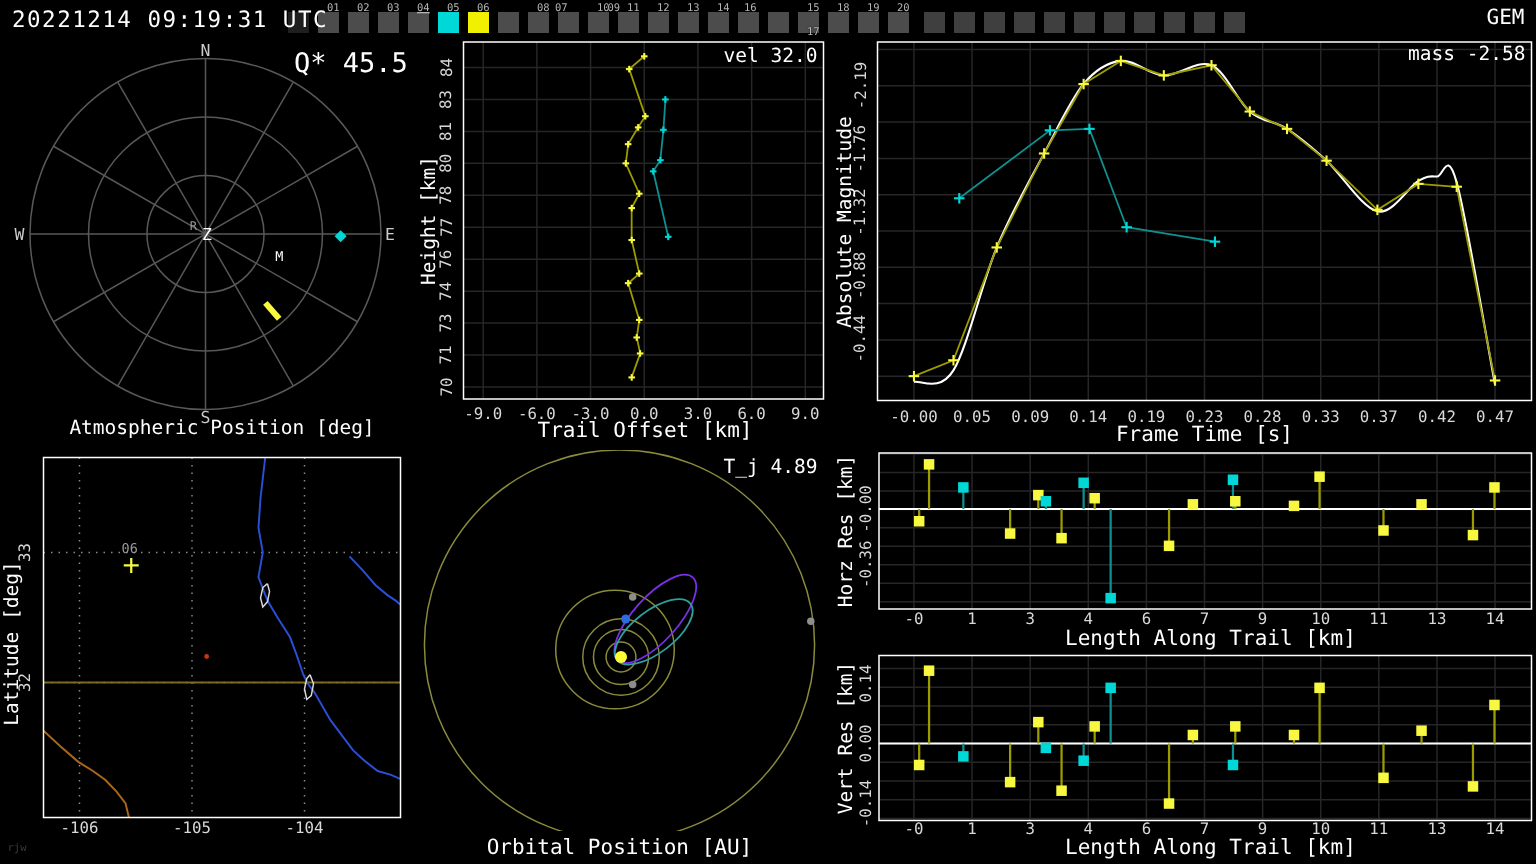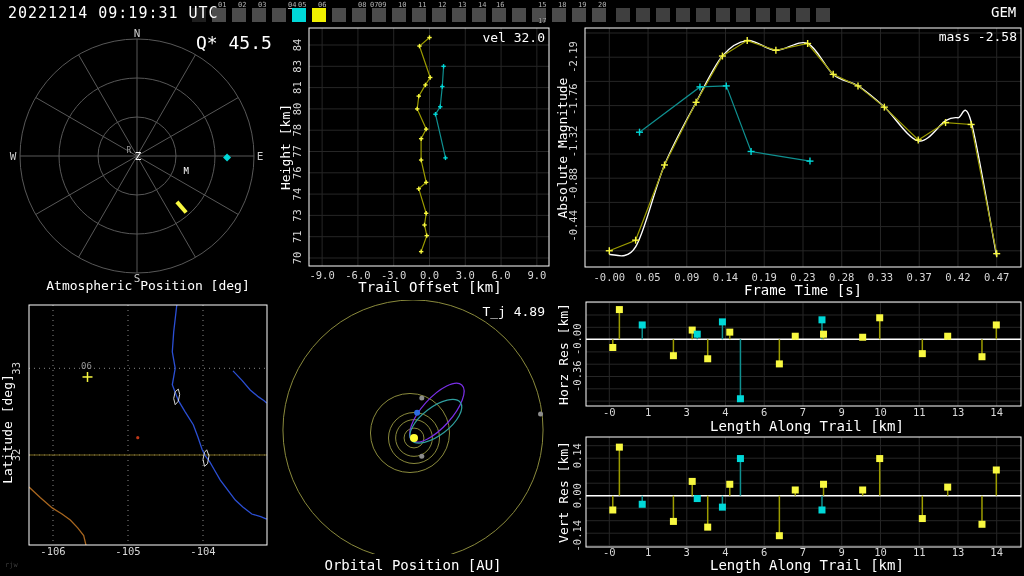--- a/index.html
+++ b/index.html
@@ -440,31 +440,31 @@
 
   <div id="framebar">
       <div class="fbox" style="left: 192px; background: rgb(31, 31, 31);"></div>
       <div class="fbox" style="left: 212px; background: rgb(76, 76, 76);"></div>
       <span class="flabel" style="left: 218px;">01</span>
       <div class="fbox" style="left: 232px; background: rgb(76, 76, 76);"></div>
       <span class="flabel" style="left: 238px;">02</span>
       <div class="fbox" style="left: 252px; background: rgb(76, 76, 76);"></div>
       <span class="flabel" style="left: 258px;">03</span>
       <div class="fbox" style="left: 272px; background: rgb(76, 76, 76);"></div>
-      <span class="flabel" style="left: 288px; text-decoration: underline;">04</span>
+      <span class="flabel" style="left: 278px; text-decoration: underline;">04</span>
       <div class="fbox" style="left: 292px; background: rgb(0, 216, 216);"></div>
       <span class="flabel" style="left: 298px;">05</span>
       <div class="fbox" style="left: 312px; background: rgb(240, 240, 0);"></div>
       <span class="flabel" style="left: 318px;">06</span>
       <div class="fbox" style="left: 332px; background: rgb(76, 76, 76);"></div>
       <span class="flabel" style="left: 330px; padding-left: 40px;">07</span>
       <div class="fbox" style="left: 352px; background: rgb(76, 76, 76);"></div>
       <span class="flabel" style="left: 358px;">08</span>
       <div class="fbox" style="left: 372px; background: rgb(76, 76, 76);"></div>
-      <span class="flabel" style="left: 378px;">09</span>
+      <span class="flabel" style="left: 378px; padding-left: 27px;">09</span>
       <div class="fbox" style="left: 392px; background: rgb(76, 76, 76);"></div>
       <span class="flabel" style="left: 398px;">10</span>
       <div class="fbox" style="left: 412px; background: rgb(76, 76, 76);"></div>
       <span class="flabel" style="left: 418px;">11</span>
       <div class="fbox" style="left: 432px; background: rgb(76, 76, 76);"></div>
       <span class="flabel" style="left: 438px;">12</span>
       <div class="fbox" style="left: 452px; background: rgb(76, 76, 76);"></div>
       <span class="flabel" style="left: 458px;">13</span>
       <div class="fbox" style="left: 472px; background: rgb(76, 76, 76);"></div>
       <span class="flabel" style="left: 478px;">14</span>

